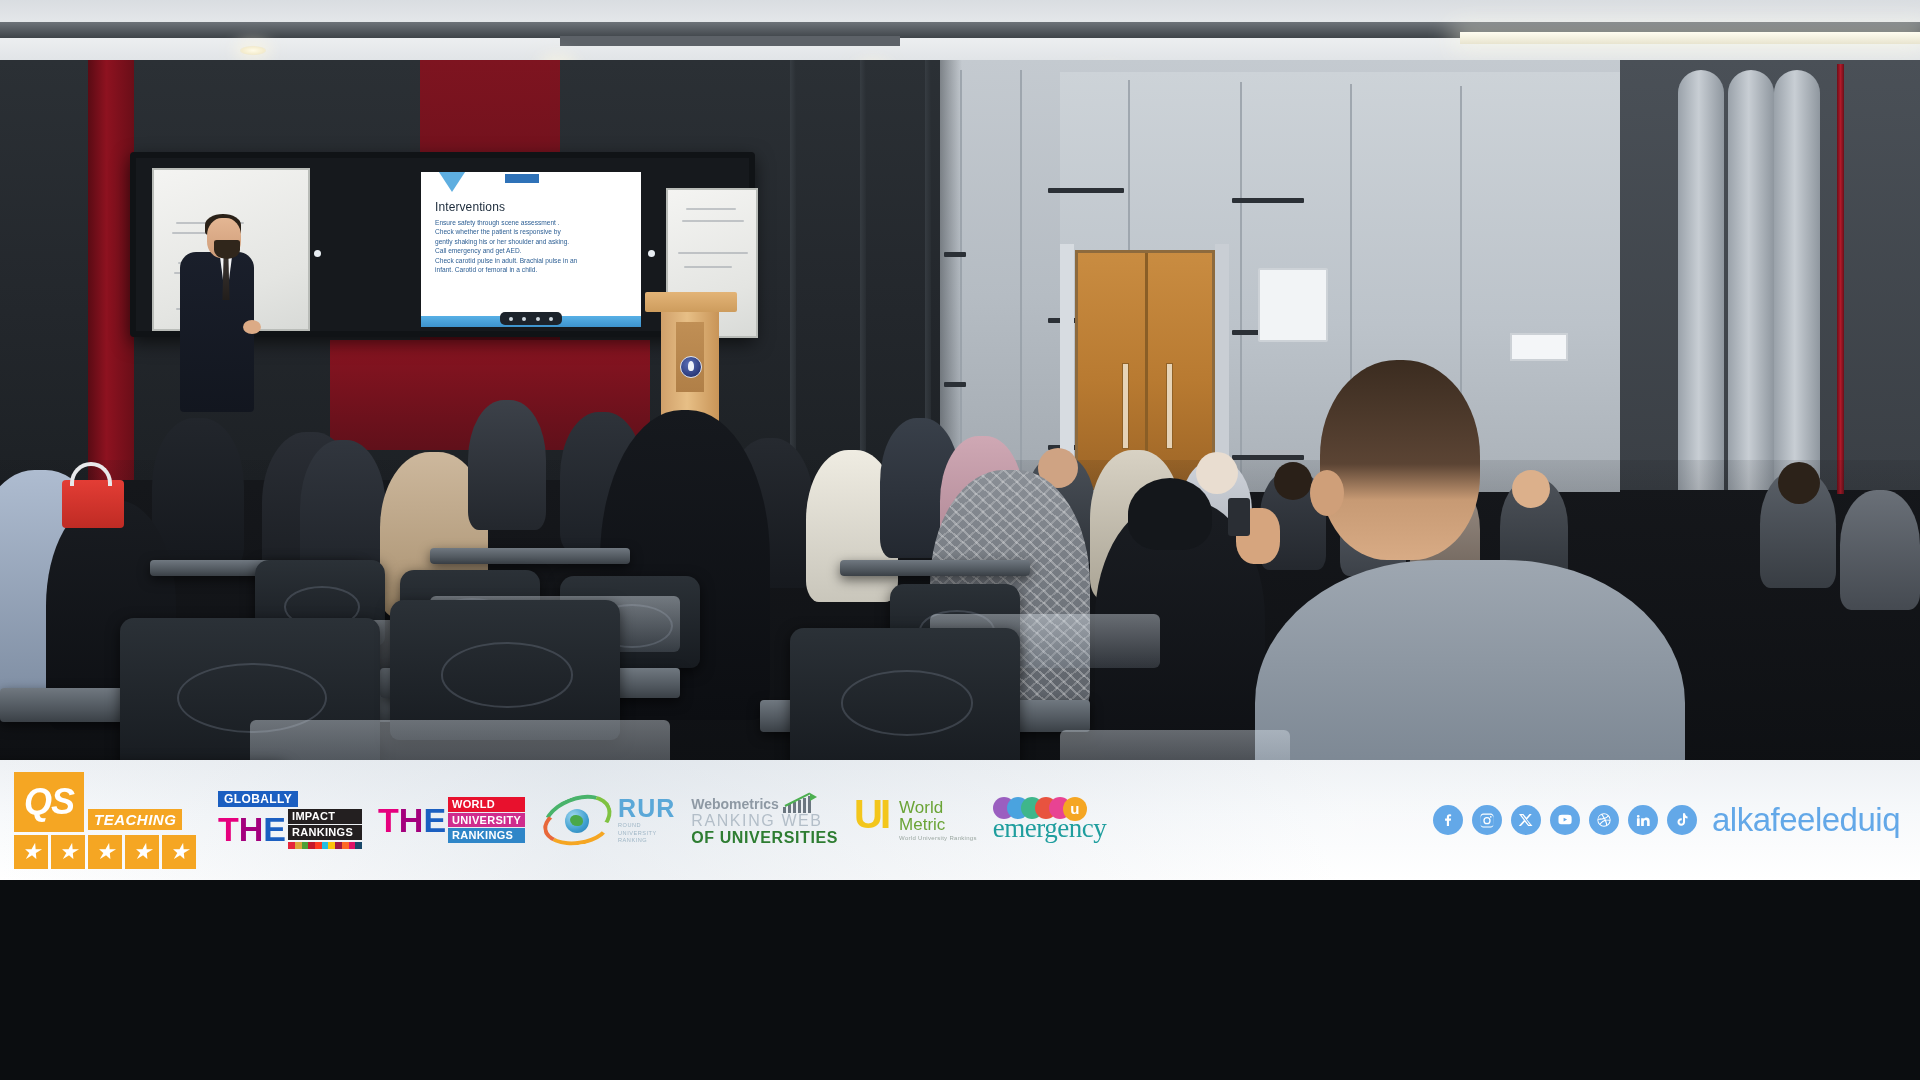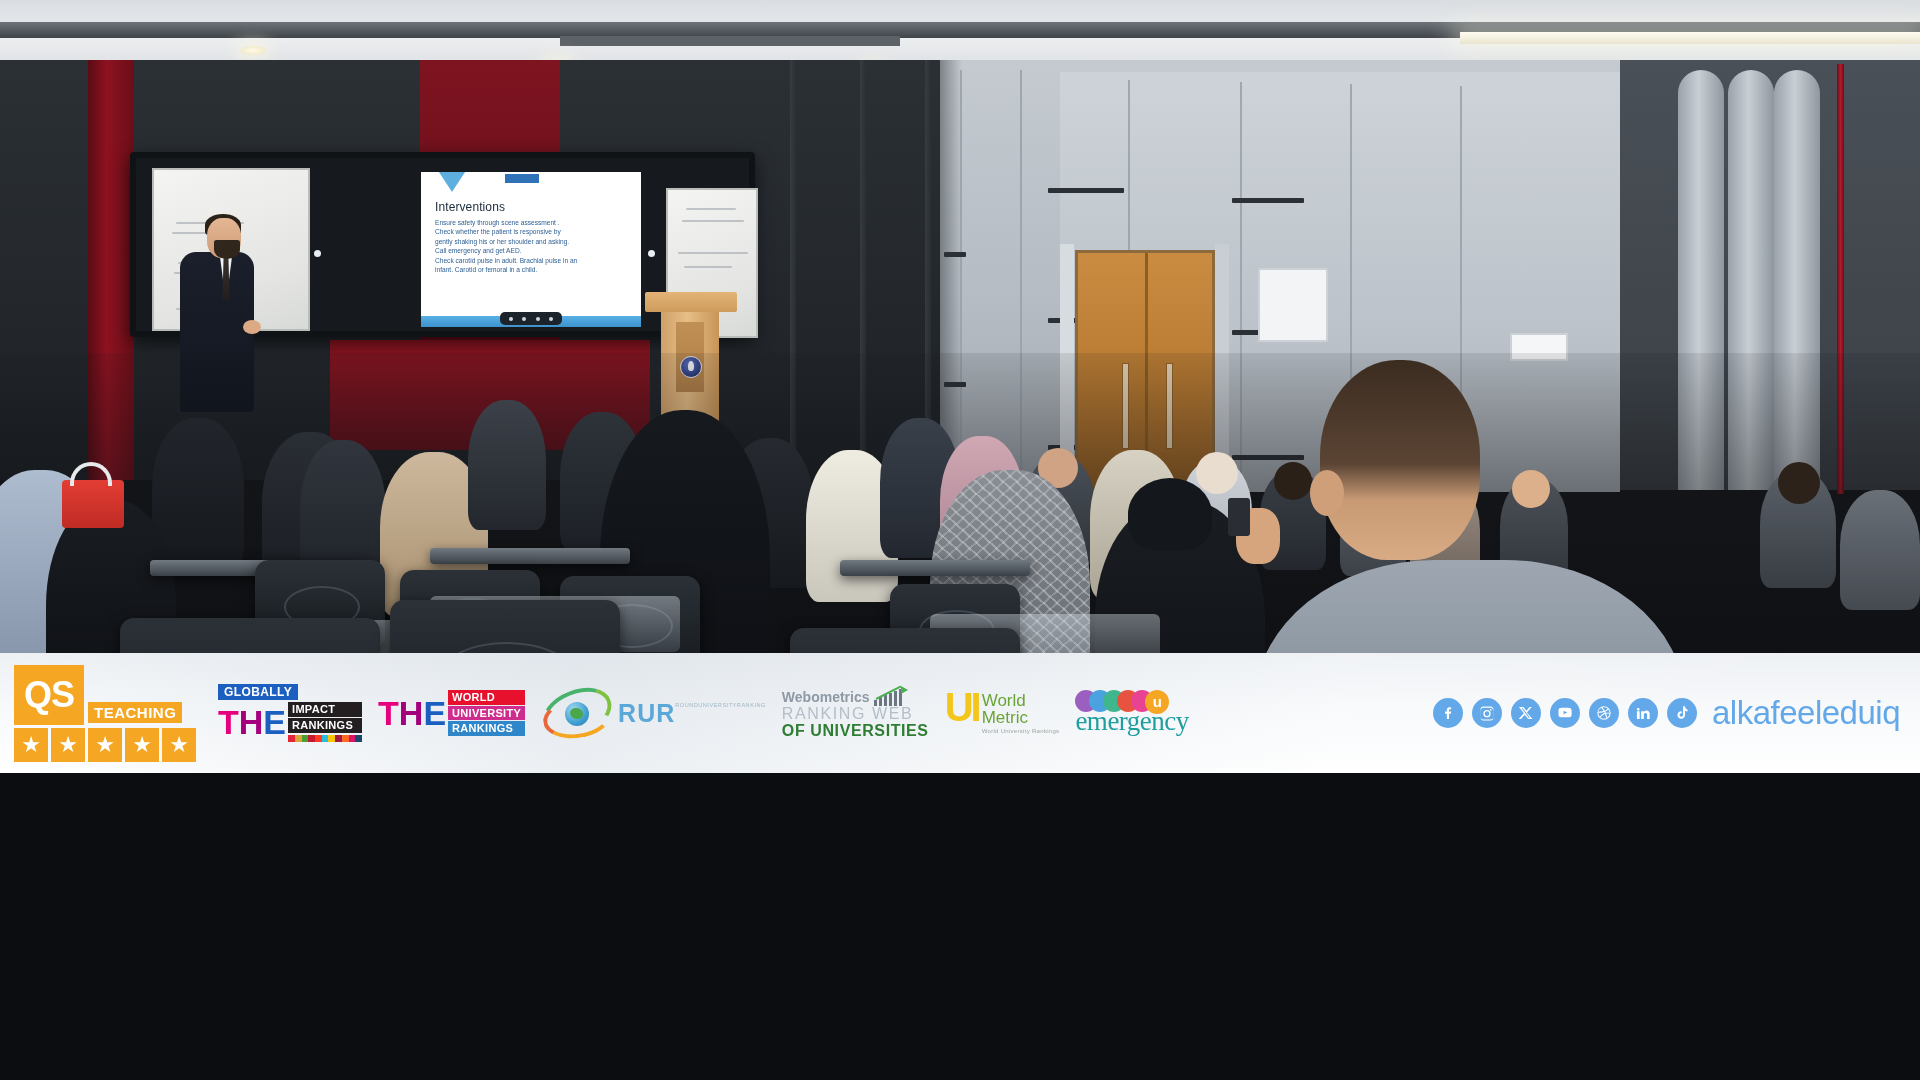--- a/index.html
+++ b/index.html
@@ -3,21 +3,21 @@
 <meta charset="utf-8">
 <style>
   * { box-sizing: border-box; margin: 0; padding: 0; }
   html, body {
     width: 1920px; height: 1080px;
     overflow: hidden;
     background: #0b0d10;
     font-family: "Liberation Sans", sans-serif;
   }
 
-  #stage { position: relative; width: 1920px; height: 773px; overflow: hidden; }
+  #stage { position: relative; width: 1920px; height: 880px; overflow: hidden; }
 
   
   .photo { position:absolute; inset:0 0 120px 0; overflow:hidden; background:#16181c; }
 
   
   .ceiling {
     position:absolute; left:0; top:0; width:100%; height:96px;
     background:linear-gradient(180deg,#d9dde1 0%,#eceef0 40%,#cfd4d9 100%);
   }
   .ceiling-trough {
@@ -251,21 +251,21 @@
     background:linear-gradient(180deg,#eef1f4 0%,#f7f9fb 45%,#ffffff 100%);
     display:flex; align-items:center; padding:0 14px;
   }
   .footer-wash {
     position:absolute; left:0; top:0; width:100%; height:100%;
     background:linear-gradient(90deg,rgba(255,255,255,.0) 0%,rgba(200,210,220,.35) 30%,rgba(255,255,255,.1) 70%,rgba(255,255,255,0) 100%);
     pointer-events:none;
   }
 
   
-  .qs { position:relative; display:flex; flex-direction:column; z-index:2; }
+  .qs { position:relative; display:flex; flex-direction:column; z-index:2;font-style:italic; }
   .qs-top { display:flex; align-items:flex-end; gap:4px; }
   .qs-mark {
     width:70px; height:60px; background:#f5a623; color:#fff;
     display:flex; align-items:center; justify-content:center;
     font-size:36px; font-weight:bold; letter-spacing:-1px; line-height:1;
   }
   .qs-teaching {
     background:#f5a623; color:#fff; font-size:15px; font-weight:bold;
     padding:2px 6px; letter-spacing:.5px; margin-bottom:2px;
   }
@@ -330,40 +330,40 @@
     transform:rotate(-8deg);
   }
   .rur-globe {
     position:absolute; left:24px; top:12px; width:24px; height:24px; border-radius:50%;
     background:radial-gradient(circle at 35% 30%,#9fd7f0,#3f9fd0 60%,#2a7bb0);
   }
   .rur-globe::after {
     content:""; position:absolute; left:5px; top:6px; width:13px; height:11px;
     background:#4aa84a; border-radius:45% 55% 40% 60%;
   }
-  .rur-txt { display:flex; line-height:1; }
+  .rur-txt { display:flex; flex-direction:column; line-height:1; }
   .rur-big { font-size:25px; font-weight:bold; color:#5ba8d8; letter-spacing:1px; }
   .rur-sub { font-size:5.6px; color:#9fb6c6; letter-spacing:.5px; margin-top:2px; }
 
   
   .web { display:flex; flex-direction:column; line-height:1.02; }
   .web-top { display:flex; align-items:center; gap:4px; }
   .web-name { font-size:14px; font-weight:bold; color:#8e99a4; }
   .web-chart { width:34px; height:19px; position:relative; }
   .web-chart i { position:absolute; bottom:0; width:3.4px; background:#6b7680; }
   .web-arrow {
     position:absolute; right:0; top:-1px; width:0; height:0;
     border-left:7px solid #4caf50; border-top:4.5px solid transparent; border-bottom:4.5px solid transparent;
   }
   .web-arrow-line { position:absolute; left:2px; top:11px; width:28px; height:2px; background:#4caf50; transform:rotate(-27deg); transform-origin:left; }
   .web-l1 { font-size:16px; color:#b3bec8; letter-spacing:1.6px; }
   .web-l2 { font-size:16px; font-weight:bold; color:#2e7d32; letter-spacing:.6px; }
 
   
-  .uig { display:flex; align-items:flex-start; gap:3px; }
+  .uig { display:flex; align-items:flex-start; gap:11px; }
   .uig-u { font-size:40px; font-weight:bold; color:#f3c61c; line-height:.8; letter-spacing:-3px; }
   .uig-txt { display:flex; flex-direction:column; line-height:.96; margin-top:2px; }
   .uig-green { font-size:17px; color:#6aa436; font-weight:500; }
   .uig-metric { font-size:17px; color:#6aa436; font-weight:500; }
   .uig-sub { font-size:6px; color:#9aa6a0; letter-spacing:.3px; margin-top:3px; }
 
   
   .mr { display:flex; flex-direction:column; align-items:flex-start; }
   .mr-dots { display:flex; margin-left:8px; margin-bottom:-8px; }
   .mr-dots i { width:22px; height:22px; border-radius:50%; display:block; margin-left:-8px; }

